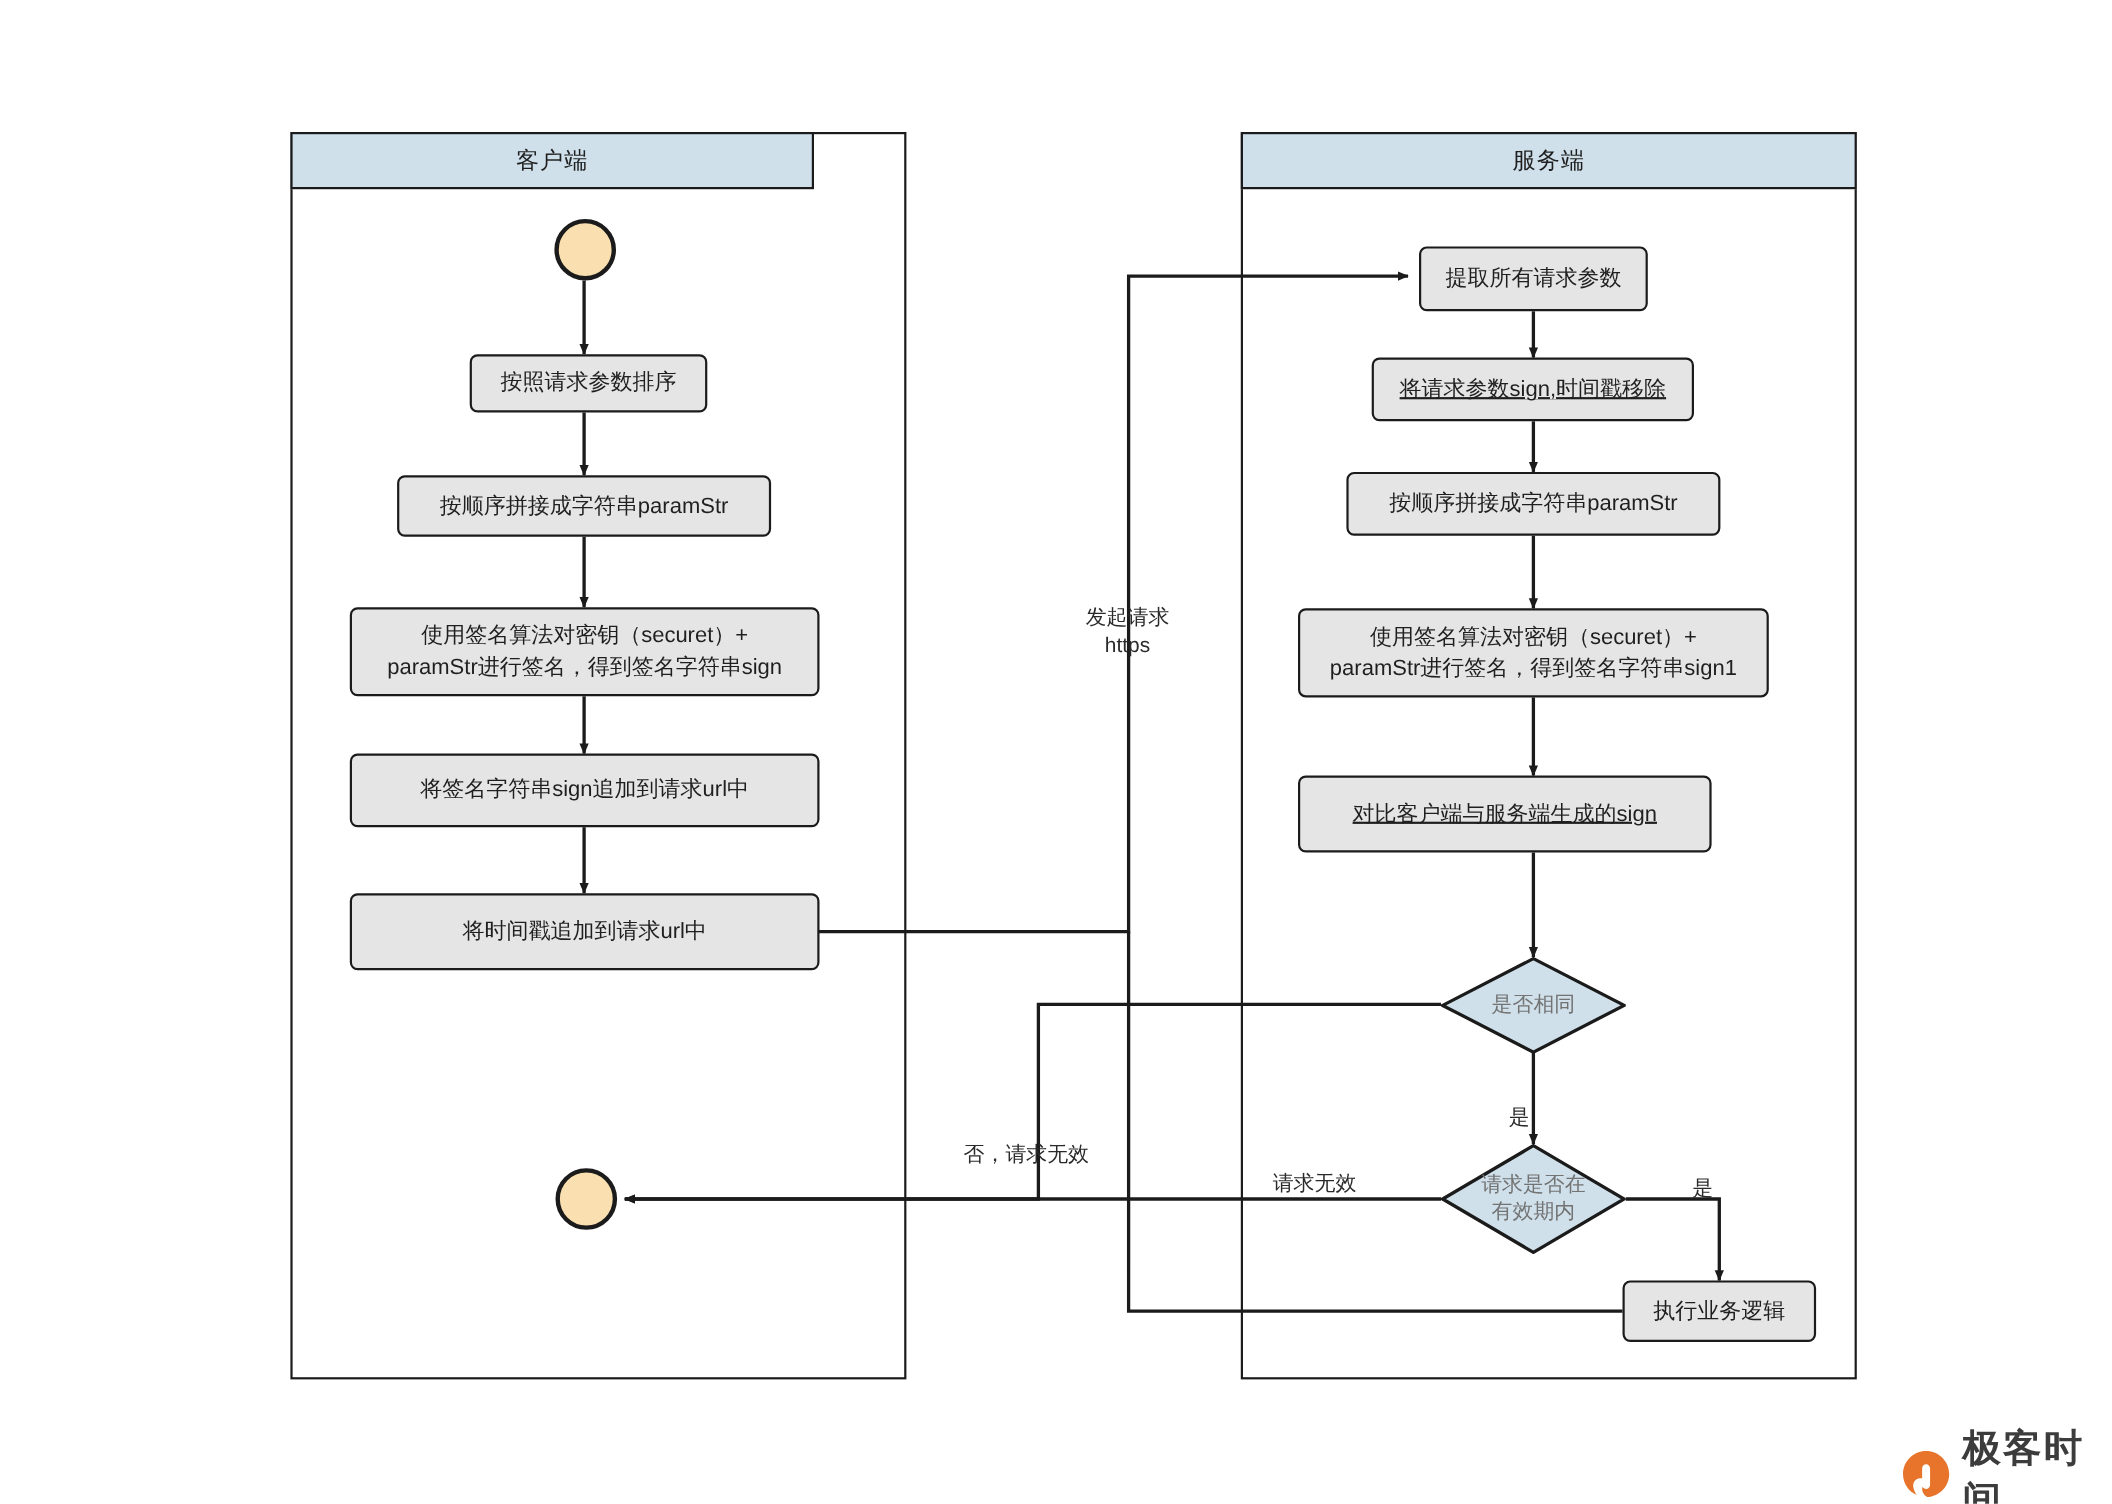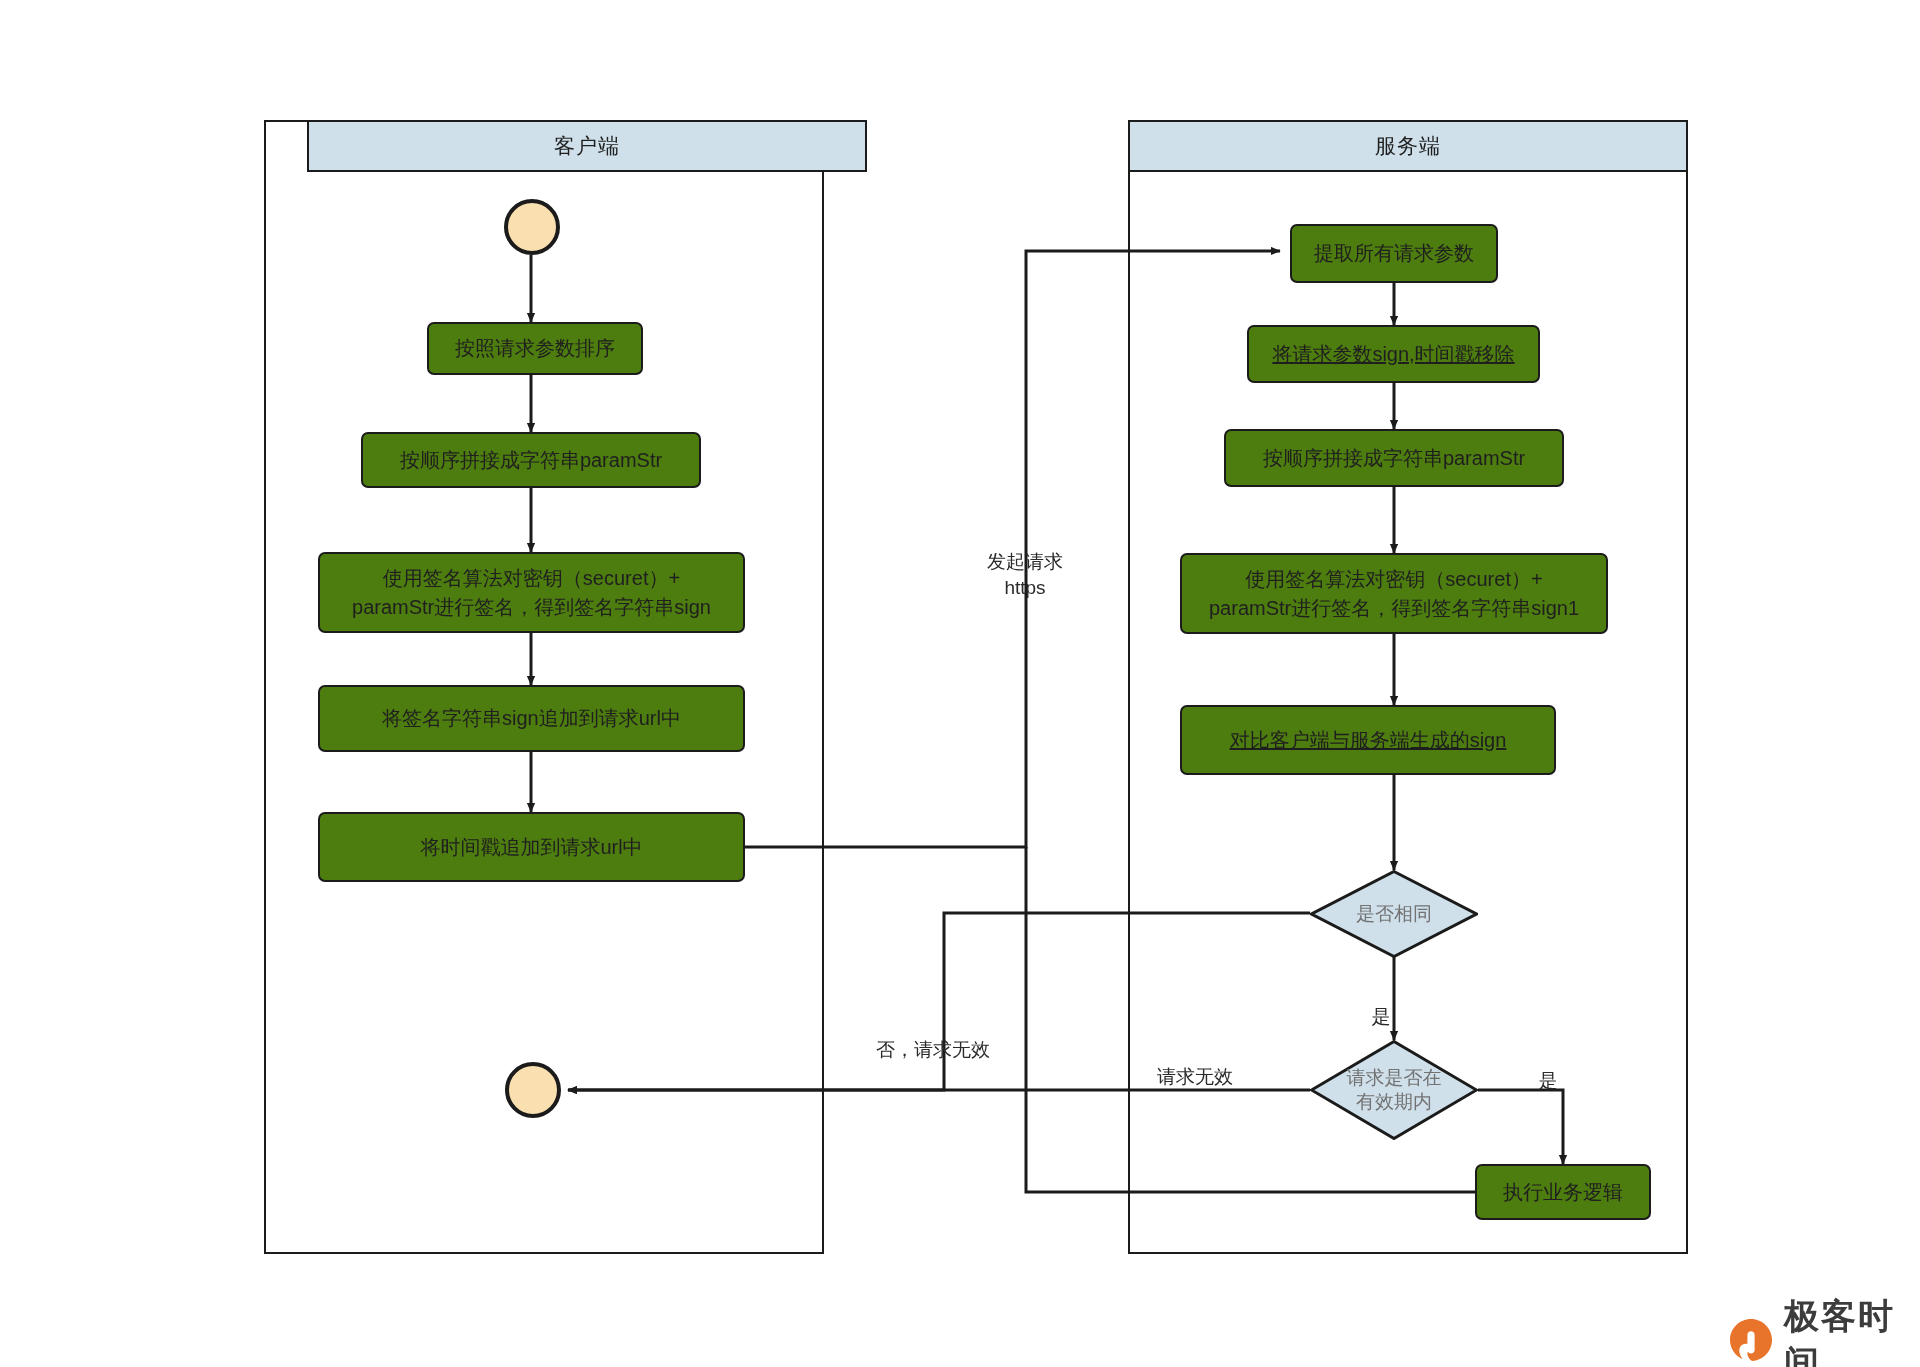--- a/index.html
+++ b/index.html
@@ -15,21 +15,21 @@
     position:absolute;border:2.5px solid #1b1b1b;background:#ffffff;box-sizing:border-box;
   }
   .swimlane-header{
     position:absolute;box-sizing:border-box;
     background:#cfe0eb;border:2.5px solid #1b1b1b;
     display:flex;align-items:center;justify-content:center;
     font-size:21px;color:#1f1f1f;letter-spacing:1px;
   }
   .node{
     position:absolute;box-sizing:border-box;
-    background:#4d7c0f;border:2.5px solid #1b1b1b;border-radius:7px;
+    background:#e5e5e5;border:2.5px solid #1b1b1b;border-radius:7px;
     display:flex;align-items:center;justify-content:center;text-align:center;
     font-size:20px;line-height:1.45;color:#1f1f1f;padding:15px 10px;
   }
   .terminal{
     position:absolute;box-sizing:border-box;
     background:#fae0b0;border:4px solid #1b1b1b;border-radius:50%;
   }
   .diamond{
     position:absolute;box-sizing:border-box;
   }
@@ -55,21 +55,21 @@
     font-size:35px;font-weight:bold;color:#3c3c3c;letter-spacing:2px;
     font-family:"Liberation Sans","DejaVu Sans",sans-serif;
   }
 </style>
 </head>
 <body>
 
 <div id="canvas">
 
   <div class="swimlane" style="left:264px;top:120px;width:560px;height:1134px;"></div>
-  <div class="swimlane-header" style="left:264px;top:120px;width:560px;height:52px;margin-left:43px;">
+  <div class="swimlane-header" style="left:264px;top:120px;width:476px;height:52px;">
     <span>客户端</span>
   </div>
 
   <div class="swimlane" style="left:1128px;top:120px;width:560px;height:1134px;"></div>
   <div class="swimlane-header" style="left:1128px;top:120px;width:560px;height:52px;">
     <span>服务端</span>
   </div>
 
   <svg class="layer" viewBox="0 0 1920 1367">
     <defs>

